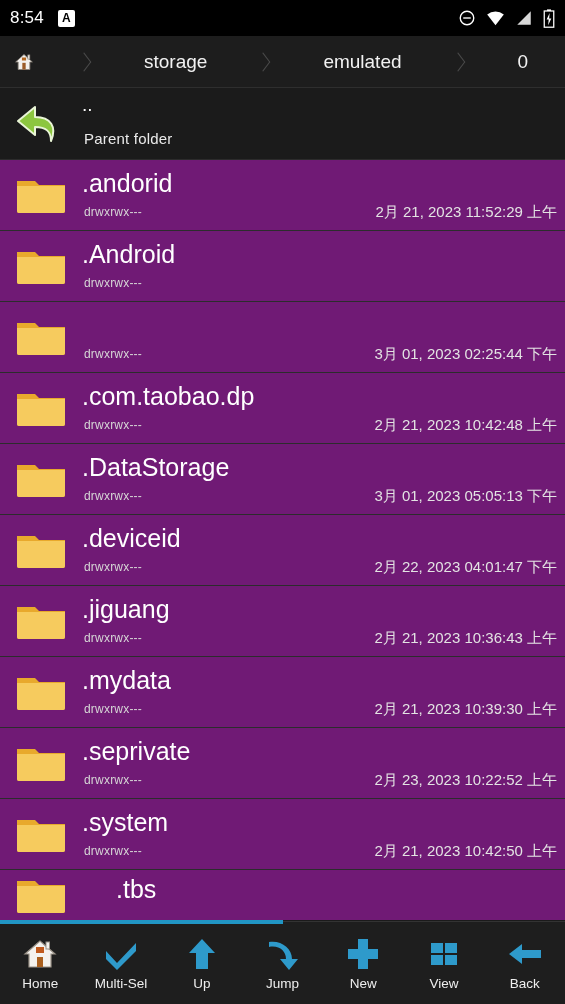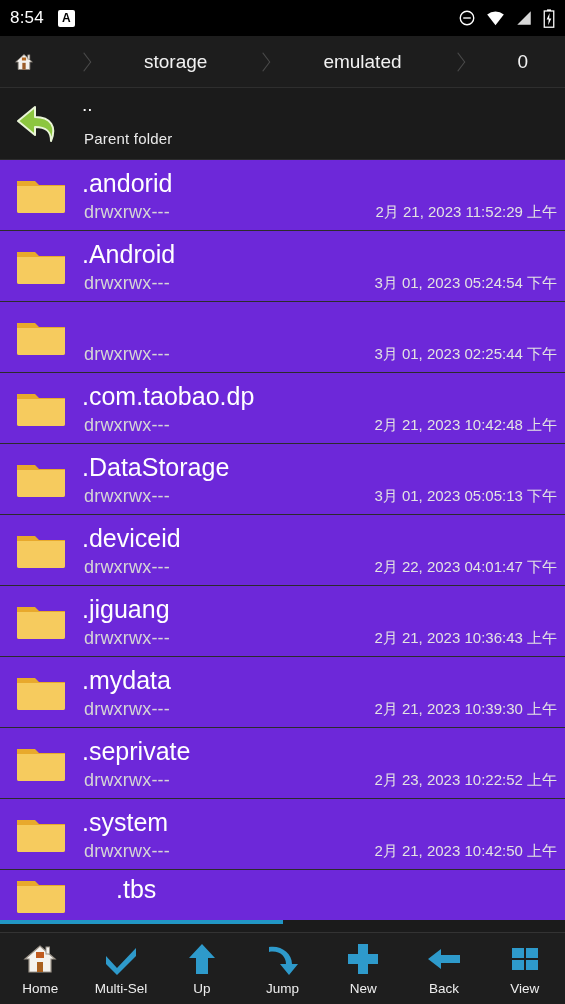--- a/index.html
+++ b/index.html
@@ -41,54 +41,54 @@
     width:11px; height:11px; margin-top:-6px;
     border-top:1.5px solid #4a4a4a; border-right:1.5px solid #4a4a4a;
     transform:rotate(45deg) skew(8deg,8deg);
   }
   .home-ico { width:20px; height:20px; display:block; }
 
   
   .list { position:absolute; left:0; right:0; top:88px; bottom:82px; overflow:hidden; }
   .row {
     position:relative; height:71px; border-bottom:1px solid #2c2c2c;
-    background:#6d28d9; display:flex; align-items:center;
+    background:#701a75; display:flex; align-items:center;
   }
   .row.parent { height:72px; background:#1b1b1b; }
   .ico-cell { width:82px; flex:0 0 82px; display:flex; align-items:center; justify-content:center; }
   .folder { width:52px; height:40px; display:block; }
   .backarrow { width:56px; height:46px; display:block; }
   .txt-cell { flex:1 1 auto; min-width:0; position:relative; height:100%; }
   .fname {
     position:absolute; left:0; top:8px; color:#fff; font-size:25px;
     white-space:nowrap; overflow:hidden; line-height:30px;
   }
   .row.parent .fname { top:6px; font-size:19px; line-height:22px; }
   .fperm {
-    position:absolute; left:2px; bottom:10px; color:#d6d6d6; font-size:18px;
+    position:absolute; left:2px; bottom:10px; color:#d6d6d6; font-size:12px;
     letter-spacing:.2px; line-height:16px;
   }
   .row.parent .fperm { font-size:15px; bottom:12px; color:#eaeaea; }
   .fdate {
     position:absolute; right:8px; bottom:9px; color:#e3e3e3; font-size:15px;
     white-space:nowrap; line-height:18px;
   }
   .row.clipped { height:50px; border-bottom:none;gap:34px; }
   .row.clipped .fname { top:4px; }
 
   
   .hscroll {
     position:absolute; left:0; bottom:80px; height:4px; width:100%;
     background:transparent; z-index:5;
   }
   .hscroll .thumb { height:4px; background:#2196c4; width:50%; }
 
   
   .toolbar {
-    position:absolute; left:0; right:0; bottom:0; height:72px;
+    position:absolute; left:0; right:0; bottom:0; height:83px;
     background:#1e1e1e; border-top:1px solid #333;
     display:flex; 
   }
   .tbtn {
     flex:1 1 0; height:100%; display:flex; flex-direction:column;
     align-items:center; justify-content:center; gap:4px;
     color:#eee; font-size:13.5px;
   }
   .tbtn .ti { width:36px; height:36px; display:block; }
   .tbtn .tl { line-height:15px; white-space:nowrap; }
@@ -175,21 +175,20 @@
     <div class="row">
       <div class="ico-cell">
         <svg class="folder" viewBox="0 0 52 40">
           <path d="M2 6 h18 l4 4 h26 v26 a2 2 0 0 1 -2 2 h-44 a2 2 0 0 1 -2 -2 z" fill="#e8a92c"></path>
           <path d="M2 11 h48 v25 a2 2 0 0 1 -2 2 h-44 a2 2 0 0 1 -2 -2 z" fill="#f6cb5e"></path>
         </svg>
       </div>
       <div class="txt-cell">
         <div class="fname">.Android</div>
         <div class="fperm">drwxrwx---</div>
-        <div class="fdate">3月 01, 2023 05:24:54 下午</div>
       </div>
     </div>
 
     <div class="row">
       <div class="ico-cell">
         <svg class="folder" viewBox="0 0 52 40">
           <path d="M2 6 h18 l4 4 h26 v26 a2 2 0 0 1 -2 2 h-44 a2 2 0 0 1 -2 -2 z" fill="#e8a92c"></path>
           <path d="M2 11 h48 v25 a2 2 0 0 1 -2 2 h-44 a2 2 0 0 1 -2 -2 z" fill="#f6cb5e"></path>
         </svg>
       </div>
@@ -351,30 +350,30 @@
     <div class="tbtn">
       <svg class="ti" viewBox="0 0 36 36">
         <rect x="13" y="3" width="10" height="30" fill="#2e9acb"></rect>
         <rect x="3" y="13" width="30" height="10" fill="#2e9acb"></rect>
       </svg>
       <span class="tl">New</span>
     </div>
 
     <div class="tbtn">
       <svg class="ti" viewBox="0 0 36 36">
-        <path d="M2 18 L15 8 V14 H34 V22 H15 V28 Z" fill="#2e9acb"></path>
-      </svg>
-      <span class="tl">Back</span>
-    </div>
-
-    <div class="tbtn">
-      <svg class="ti" viewBox="0 0 36 36">
         <rect x="5" y="7" width="12" height="10" fill="#2e9acb"></rect>
         <rect x="19" y="7" width="12" height="10" fill="#2e9acb"></rect>
         <rect x="5" y="19" width="12" height="10" fill="#2e9acb"></rect>
         <rect x="19" y="19" width="12" height="10" fill="#2e9acb"></rect>
       </svg>
       <span class="tl">View</span>
     </div>
 
+    <div class="tbtn">
+      <svg class="ti" viewBox="0 0 36 36">
+        <path d="M2 18 L15 8 V14 H34 V22 H15 V28 Z" fill="#2e9acb"></path>
+      </svg>
+      <span class="tl">Back</span>
+    </div>
+
   </div>
 
 </div>
 
 </body></html>

